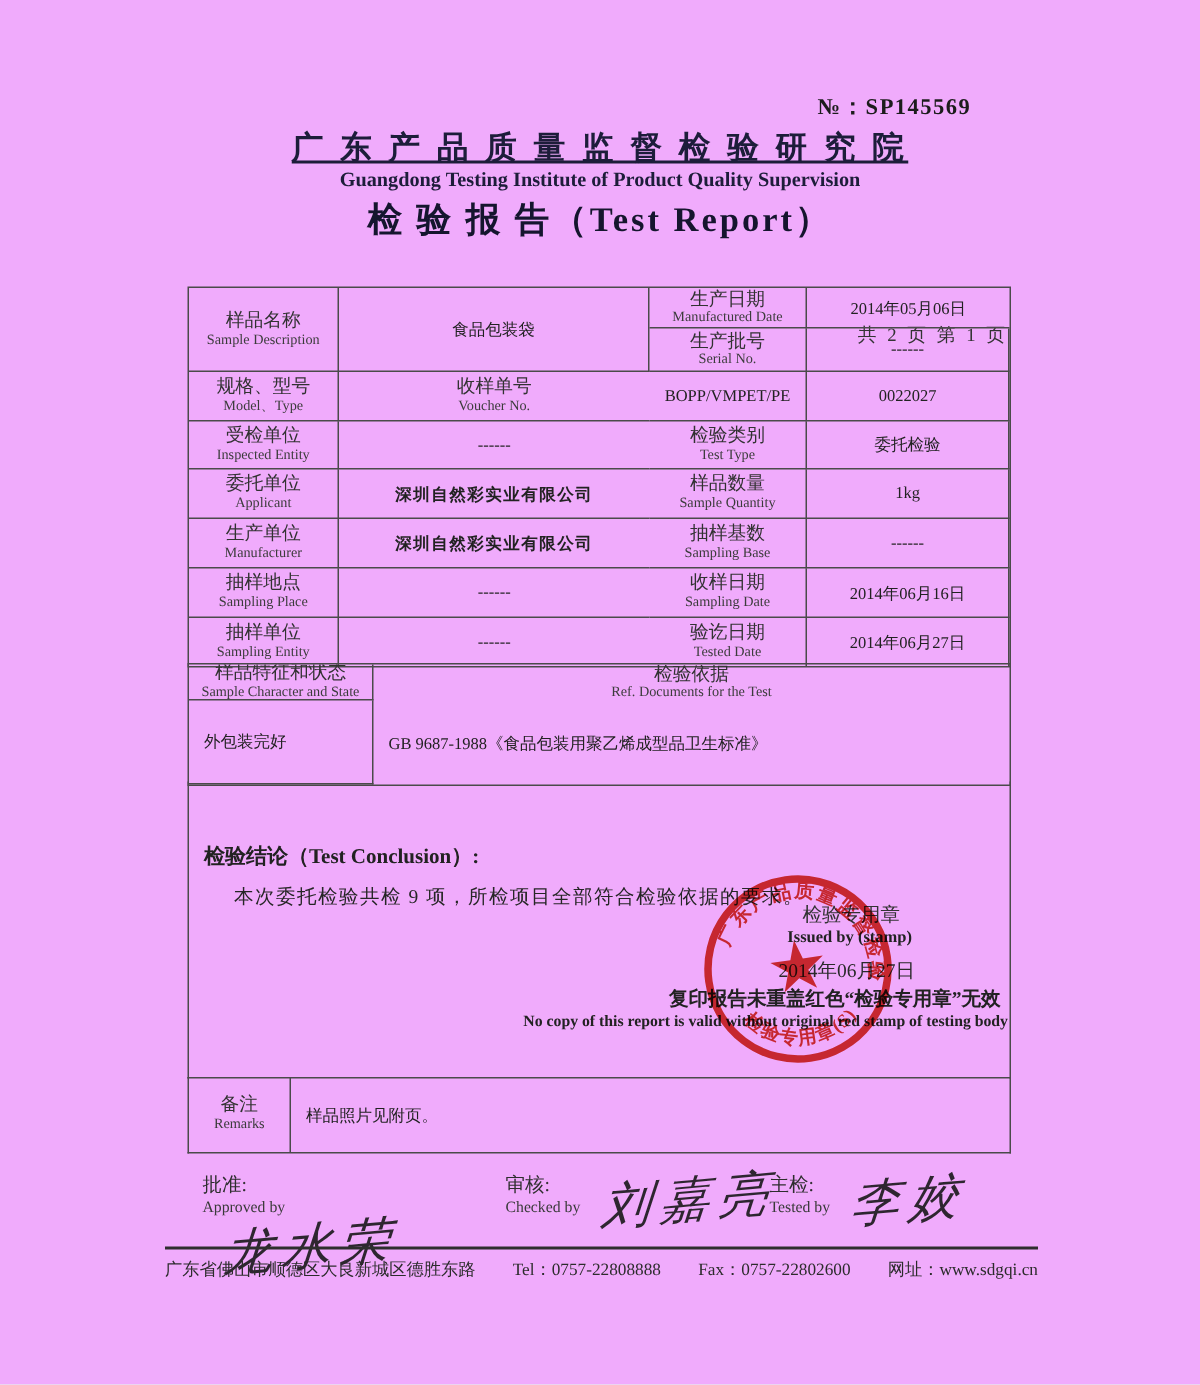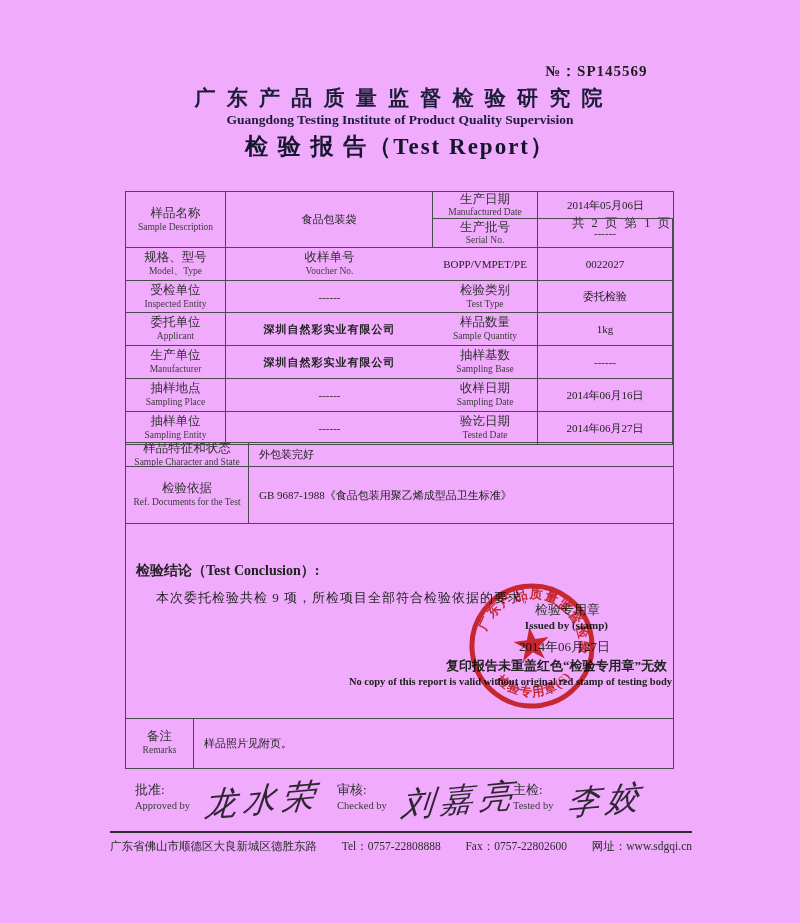--- a/index.html
+++ b/index.html
@@ -6,21 +6,21 @@
   html,body { background:#e8e8e8; }
   body { font-family:"Liberation Serif", serif; color:#2c2c2c; }
   .page {
     position:relative; width:800px; height:923px; margin:0 auto;
     background:#f0abfc; overflow:hidden;
   }
 
   
   .report-no { position:absolute; left:545px; top:62px; font-size:15px; font-weight:bold; letter-spacing:1px; color:#1c1c1c; }
   .inst-cn { position:absolute; left:0; top:84px; width:100%; text-align:center;
-             font-size:21px; font-weight:bold; letter-spacing:3px; color:#1d1d3a; }
+             font-size:21px; font-weight:bold; letter-spacing:3px; color:#1d1d3a;text-decoration:underline; }
   .inst-en { position:absolute; left:0; top:112px; width:100%; text-align:center;
              font-size:13.5px; font-weight:bold; color:#1d1d3a; }
   .rpt-title { position:absolute; left:0; top:131px; width:100%; text-align:center;
                font-size:23px; font-weight:bold; color:#15152e; letter-spacing:2px; }
   .page-info { position:absolute; right:128px; top:167px; font-size:12.5px; color:#333; letter-spacing:2px;margin-top:48px; }
 
   
   .tbl { position:absolute; left:125px; width:549px; border:1px solid #4a4a4a; background:transparent; }
   .grid { display:grid; }
   .cell { border-right:1px solid #4a4a4a; border-bottom:1px solid #4a4a4a;
@@ -60,21 +60,21 @@
   
   .sig-row { position:absolute; left:125px; top:782px; width:560px; height:60px; }
   .sig-group { position:absolute; top:0; display:flex; align-items:flex-start; }
   .sig-label { display:flex; flex-direction:column; }
   .sig-label .cn { font-size:13px; color:#2e2e2e; }
   .sig-label .en { font-size:10.5px; color:#3a3a3a; margin-top:2px; }
   .sig-name { font-size:33px; color:#141414; font-style:italic;
               font-family:"Liberation Serif", cursive, serif;
               transform:rotate(-5deg) skewX(-10deg); margin-left:14px; margin-top:-4px;
               letter-spacing:6px; white-space:nowrap; opacity:.88; }
-  #sig-approved { left:10px; }
+  #sig-approved { left:10px;flex-direction:column; }
   #sig-checked  { left:212px; }
   #sig-tested   { left:388px; }
 
   
   .footer { position:absolute; left:110px; top:831px; width:582px;
             border-top:2px solid #2e2e2e; padding-top:6px;
             display:flex; justify-content:space-between;
             font-size:11.5px; color:#2c2c2c; white-space:nowrap; }
 </style>
 </head>
@@ -200,26 +200,26 @@
     <div class="cell nobottom">
         <div class="val">2014年06月27日</div>
       </div>
   </div>
 
   <div class="tbl grid" id="gridB">
     <div class="cell">
       <div class="cn">样品特征和状态</div>
       <div class="en">Sample Character and State</div>
     </div>
+    <div class="cell nobottom">
+      <div class="cn">检验依据</div>
+      <div class="en">Ref. Documents for the Test</div>
+    </div>
     <div class="cell left-align">
       <div class="val">外包装完好</div>
-    </div>
-    <div class="cell nobottom">
-      <div class="cn">检验依据</div>
-      <div class="en">Ref. Documents for the Test</div>
     </div>
     <div class="cell nobottom left-align">
       <div class="val">GB 9687-1988《食品包装用聚乙烯成型品卫生标准》</div>
     </div>
   </div>
 
   <div class="tbl" id="conclusion-box"></div>
   <div class="concl-head">检验结论（Test Conclusion）:</div>
   <div class="concl-body">本次委托检验共检 9 项，所检项目全部符合检验依据的要求。</div>
   <div class="seal-cn">检验专用章</div>

